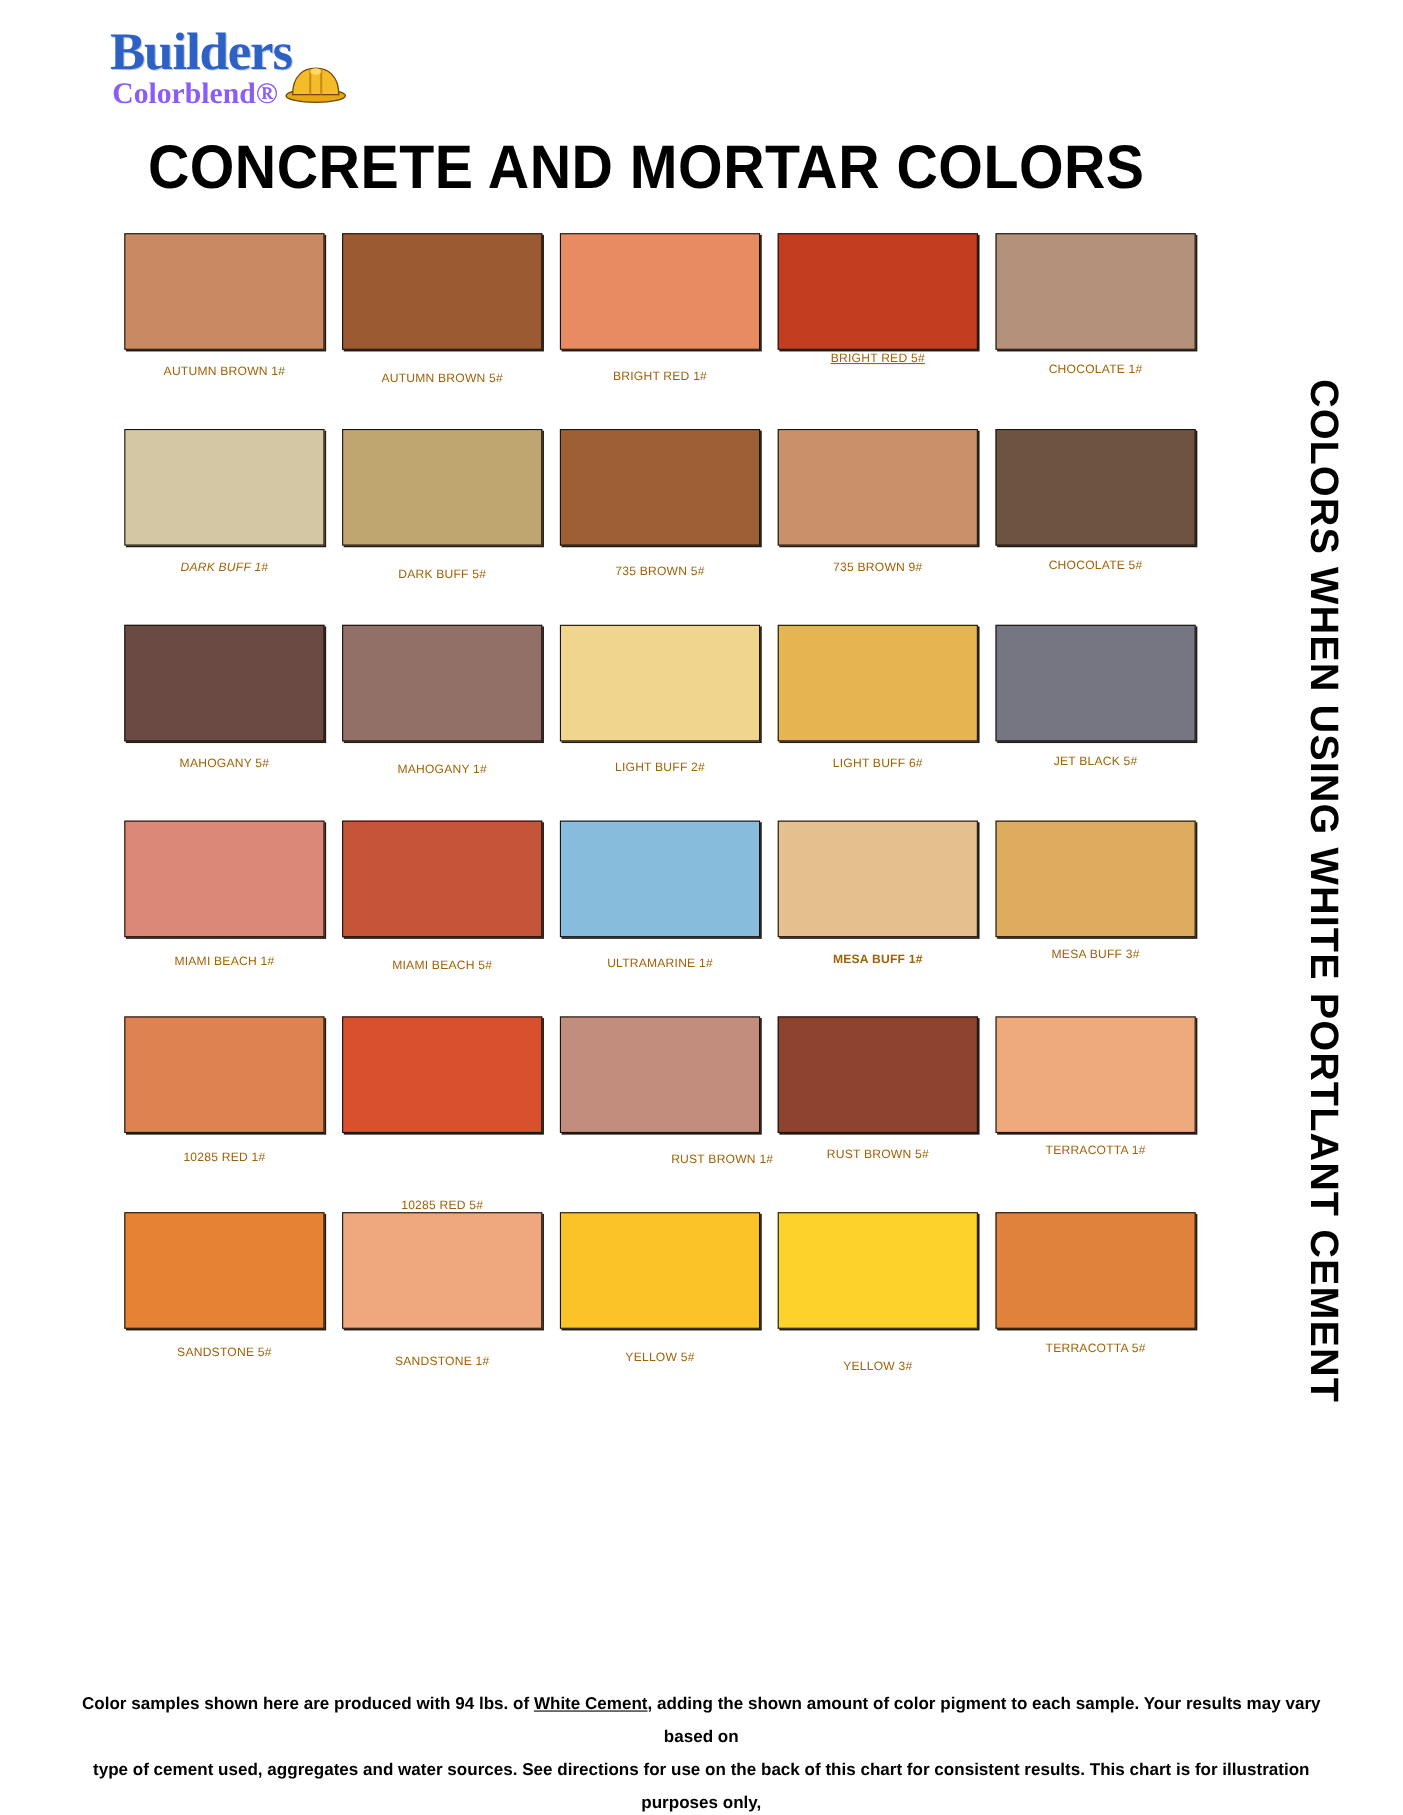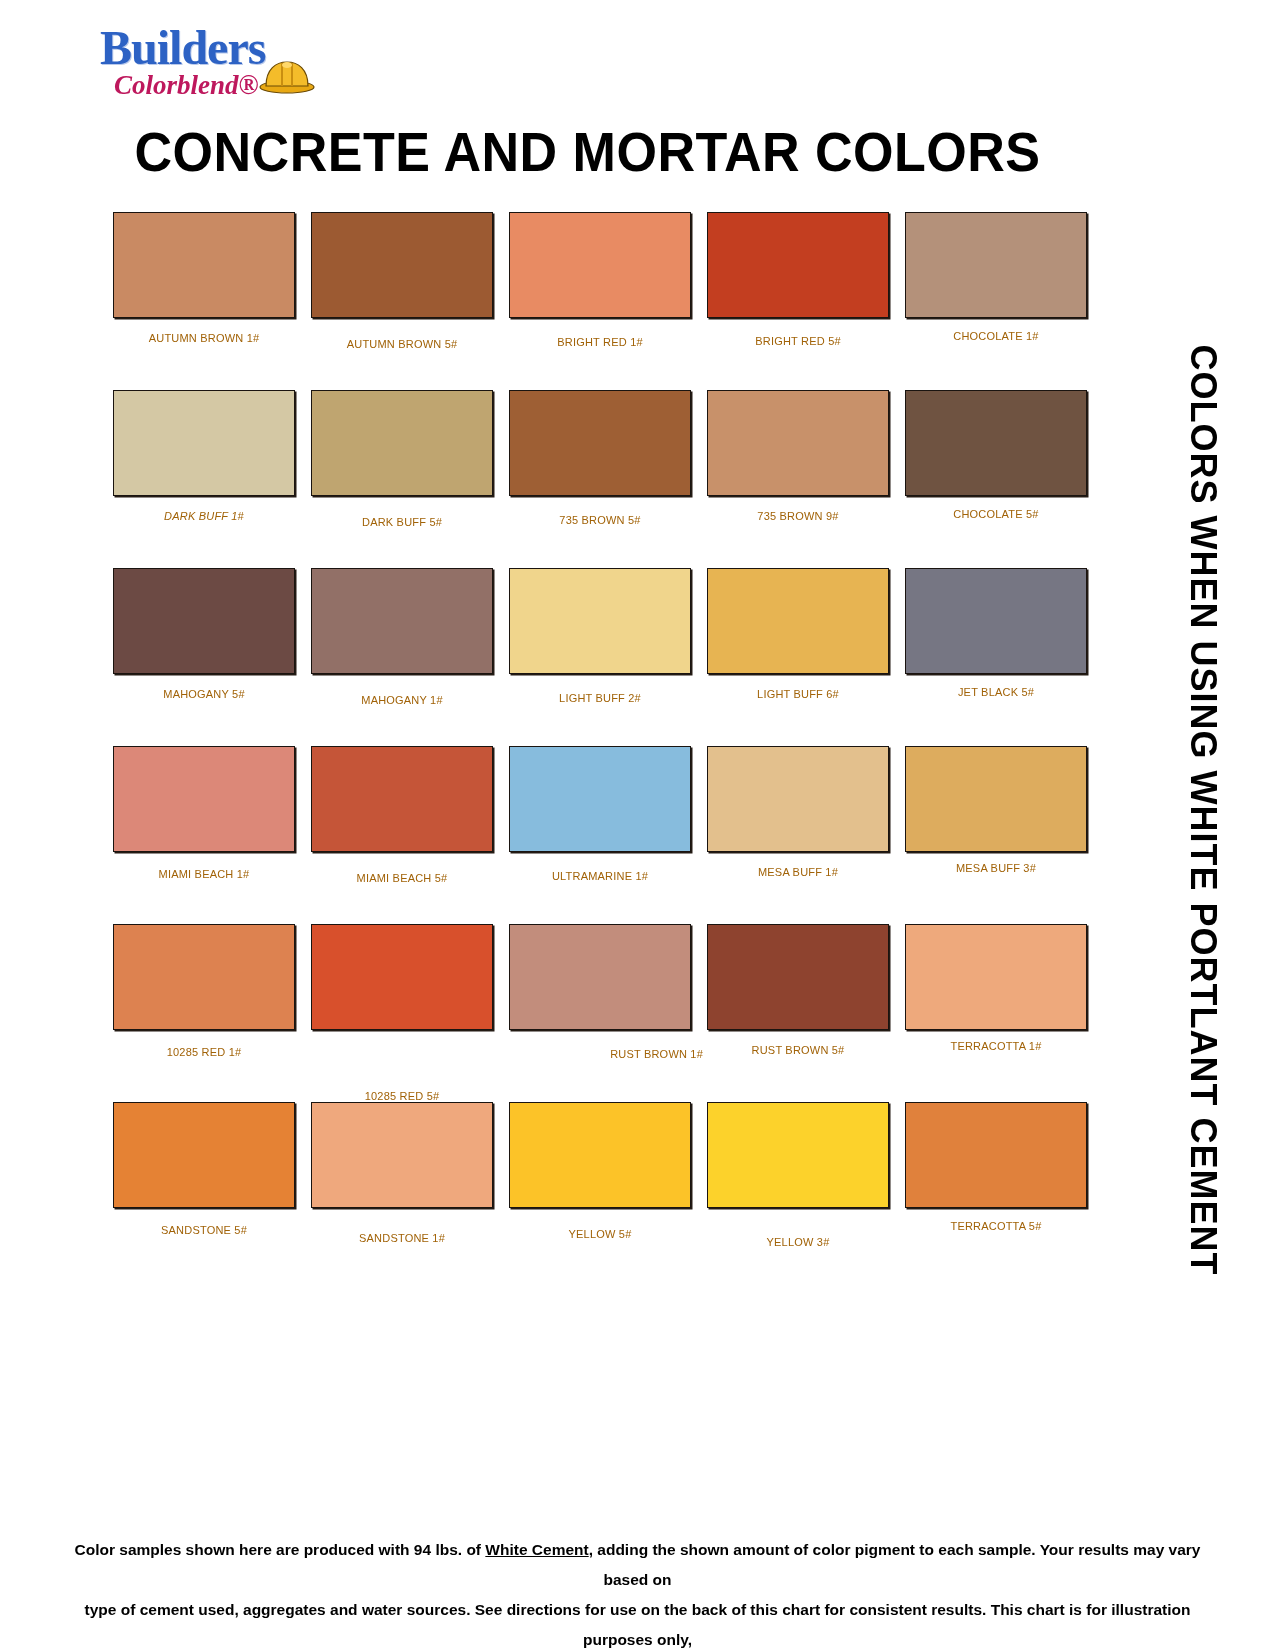--- a/index.html
+++ b/index.html
@@ -32,26 +32,25 @@
     font-family: "Liberation Serif", serif;
     font-weight: bold;
     font-size: 48px;
     color: #2d62c4;
     letter-spacing: -1px;
     line-height: 52px;
     text-shadow: 1px 1px 0 #b9c9ea;
   }
   .logo-colorblend {
     font-family: "Liberation Serif", serif;
-    font-style: italic;
     font-weight: bold;
     font-size: 27px;
-    color: #be185d;
+    color: #8b5cf6;
     line-height: 30px;
-    margin-left: 14px;
+    margin-left: 2px;
     margin-top: -4px;
   }
   .hardhat {
     position: absolute;
     left: 158px;
     top: 34px;
     width: 58px;
     height: 40px;
   }
 
@@ -176,21 +175,21 @@
         <div class="cell">
           <div class="swatch" style="background: rgb(156, 90, 50);"></div>
           <div class="swatch-label" style="top: 126px;">AUTUMN BROWN 5#</div>
         </div>
         <div class="cell">
           <div class="swatch" style="background: rgb(232, 139, 99);"></div>
           <div class="swatch-label" style="top: 124px;">BRIGHT RED 1#</div>
         </div>
         <div class="cell">
           <div class="swatch" style="background: rgb(195, 62, 32);"></div>
-          <div class="swatch-label" style="top: 123px;">BRIGHT RED 5#</div>
+          <div class="swatch-label" style="top: 108px; text-decoration: underline;">BRIGHT RED 5#</div>
         </div>
         <div class="cell">
           <div class="swatch" style="background: rgb(180, 145, 122);"></div>
           <div class="swatch-label" style="top: 118px;">CHOCOLATE 1#</div>
         </div>
       </div>
       <div class="grid-row">
         <div class="cell">
           <div class="swatch" style="background: rgb(212, 200, 164);"></div>
           <div class="swatch-label" style="top: 120px; font-style: italic;">DARK BUFF 1#</div>
@@ -242,21 +241,21 @@
         <div class="cell">
           <div class="swatch" style="background: rgb(197, 85, 56);"></div>
           <div class="swatch-label" style="top: 126px;">MIAMI BEACH 5#</div>
         </div>
         <div class="cell">
           <div class="swatch" style="background: rgb(135, 188, 221);"></div>
           <div class="swatch-label" style="top: 124px;">ULTRAMARINE 1#</div>
         </div>
         <div class="cell">
           <div class="swatch" style="background: rgb(227, 192, 141);"></div>
-          <div class="swatch-label" style="top: 120px;">MESA BUFF 1#</div>
+          <div class="swatch-label" style="top: 120px; font-weight: bold;">MESA BUFF 1#</div>
         </div>
         <div class="cell">
           <div class="swatch" style="background: rgb(221, 172, 94);"></div>
           <div class="swatch-label" style="top: 116px;">MESA BUFF 3#</div>
         </div>
       </div>
       <div class="grid-row">
         <div class="cell">
           <div class="swatch" style="background: rgb(221, 130, 80);"></div>
           <div class="swatch-label" style="top: 122px;">10285 RED 1#</div>

